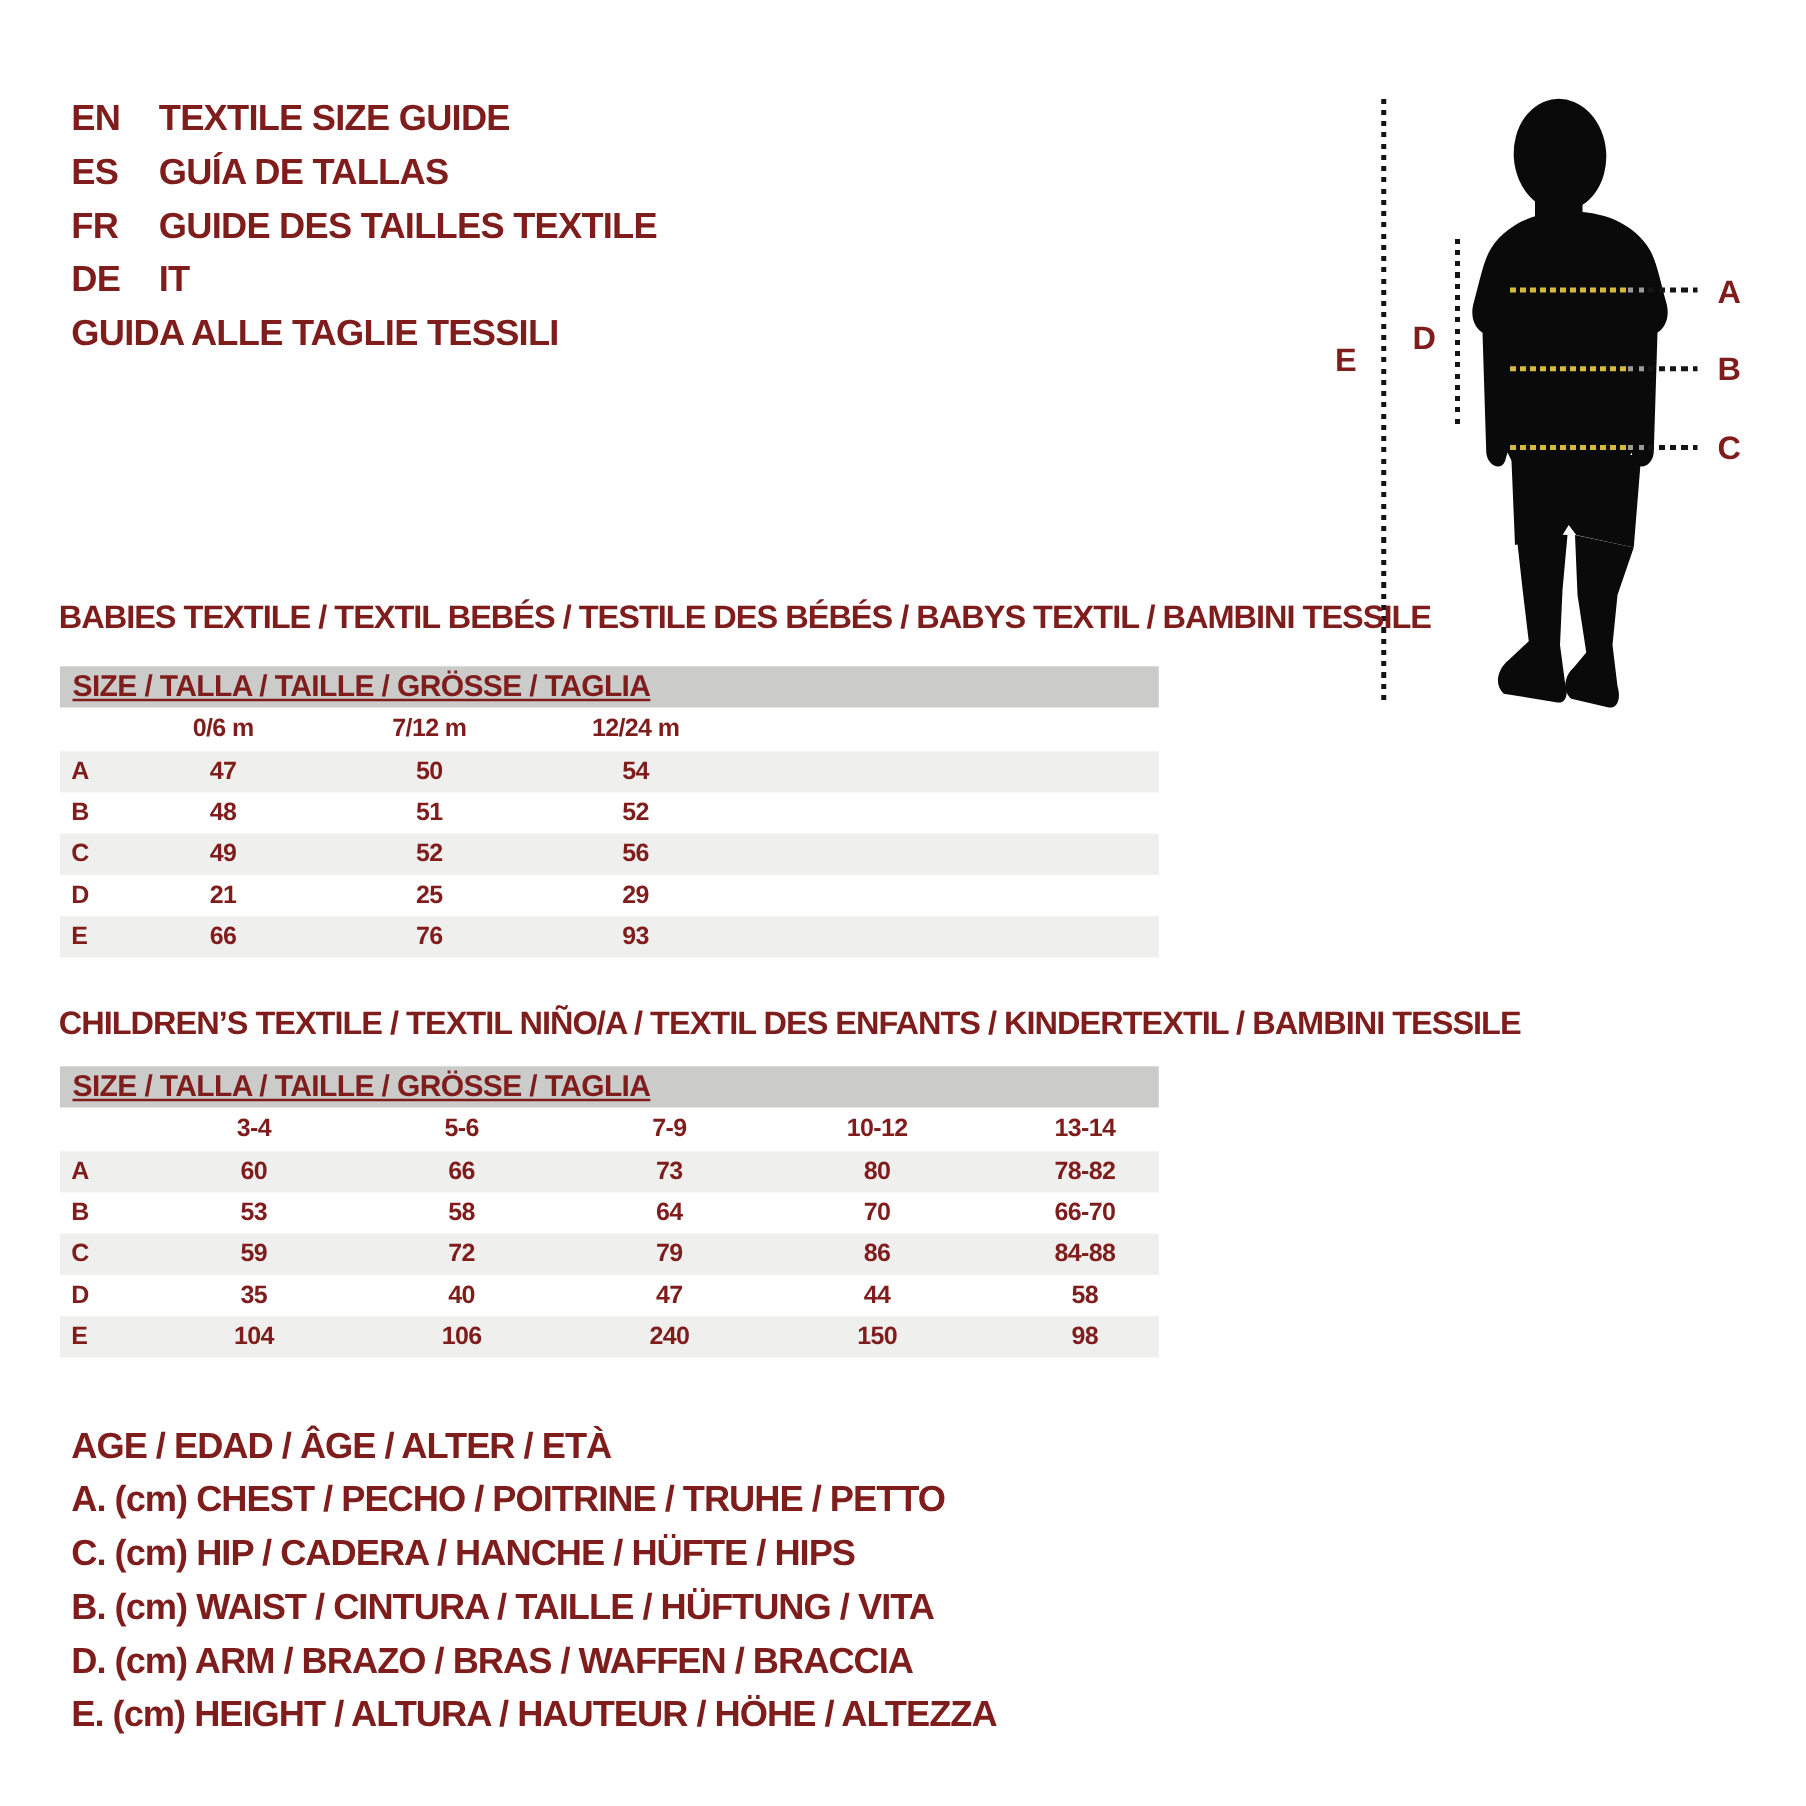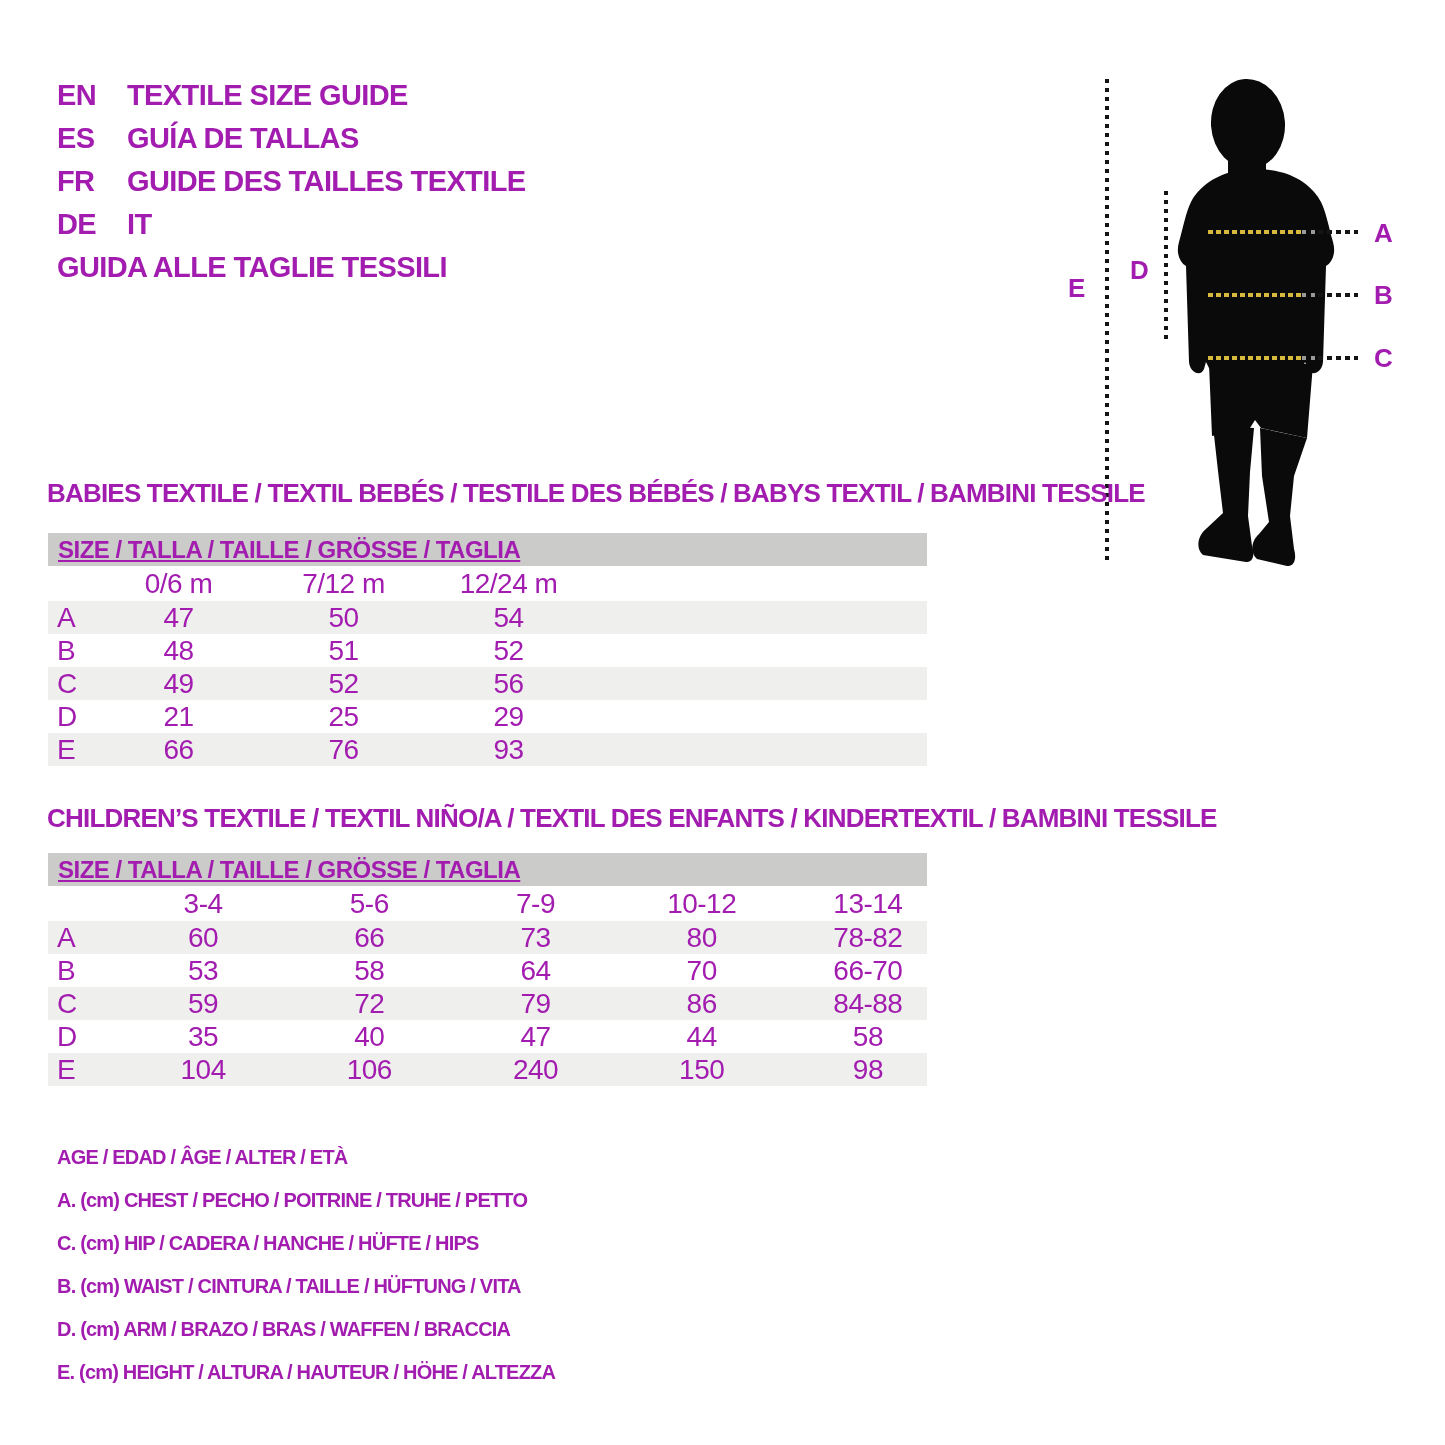--- a/index.html
+++ b/index.html
@@ -1,44 +1,44 @@
 <!DOCTYPE html>
 <html><head>
 <meta charset="utf-8">
 <style>
   html,body{margin:0;padding:0;background:#ffffff;}
   #page{position:relative;width:1445px;height:1445px;background:#ffffff;overflow:hidden;
-        font-family:"Liberation Sans","DejaVu Sans",sans-serif;color:#a21caf;}
+        font-family:"Liberation Sans","DejaVu Sans",sans-serif;color:#7f1d1d;}
 
   
   .lang-block{position:absolute;left:57px;top:74px;display:grid;
               grid-template-columns:70px auto;line-height:43px;
               font-size:29px;font-weight:700;letter-spacing:-0.6px;white-space:nowrap;}
 
   
   .section-title{position:absolute;left:47px;font-size:26px;font-weight:700;
                  letter-spacing:-0.8px;white-space:nowrap;line-height:30px;}
 
   
   .size-table{position:absolute;left:48px;width:879px;}
   .size-bar{height:33px;background:#cbcbca;font-size:24px;font-weight:700;
             letter-spacing:-0.5px;line-height:33px;padding-left:10px;box-sizing:border-box;text-decoration:underline;}
-  .grid-row{display:grid;align-items:center;font-size:28px;font-weight:400;
+  .grid-row{display:grid;align-items:center;font-size:20px;font-weight:700;
             letter-spacing:-0.5px;}
   .b-grid{grid-template-columns:48px 165px 165px 165px 1fr;}
   .c-grid{grid-template-columns:48px 1fr 1fr 1fr 1fr 1fr;gap:48px;}
   .thead{height:35px;}
   .trow{height:33px;}
   .trow.alt{background:#efefee;}
   .cell{text-align:center;}
   .cell.label{text-align:left;padding-left:9px;}
 
   
   .legend{position:absolute;left:57px;top:1136px;line-height:43px;
-          font-size:20px;font-weight:700;letter-spacing:-0.8px;white-space:nowrap;}
+          font-size:29px;font-weight:700;letter-spacing:-0.8px;white-space:nowrap;}
 
   
   .vdots{position:absolute;width:4px;
          background:repeating-linear-gradient(to bottom,#141414 0 4px,transparent 4px 9px);}
   .hseg{height:4px;}
   .measure-line{position:absolute;display:flex;}
   .seg-yellow{width:94px;background:repeating-linear-gradient(to right,#d6b93d 0 5px,transparent 5px 8px);}
   .seg-gray{width:16px;background:repeating-linear-gradient(to right,#9a9a97 0 4px,transparent 4px 9px);}
   .seg-black{width:40px;background:repeating-linear-gradient(to right,#141414 0 5px,transparent 5px 9px);}
   .fig-label{position:absolute;font-size:26px;font-weight:700;}

